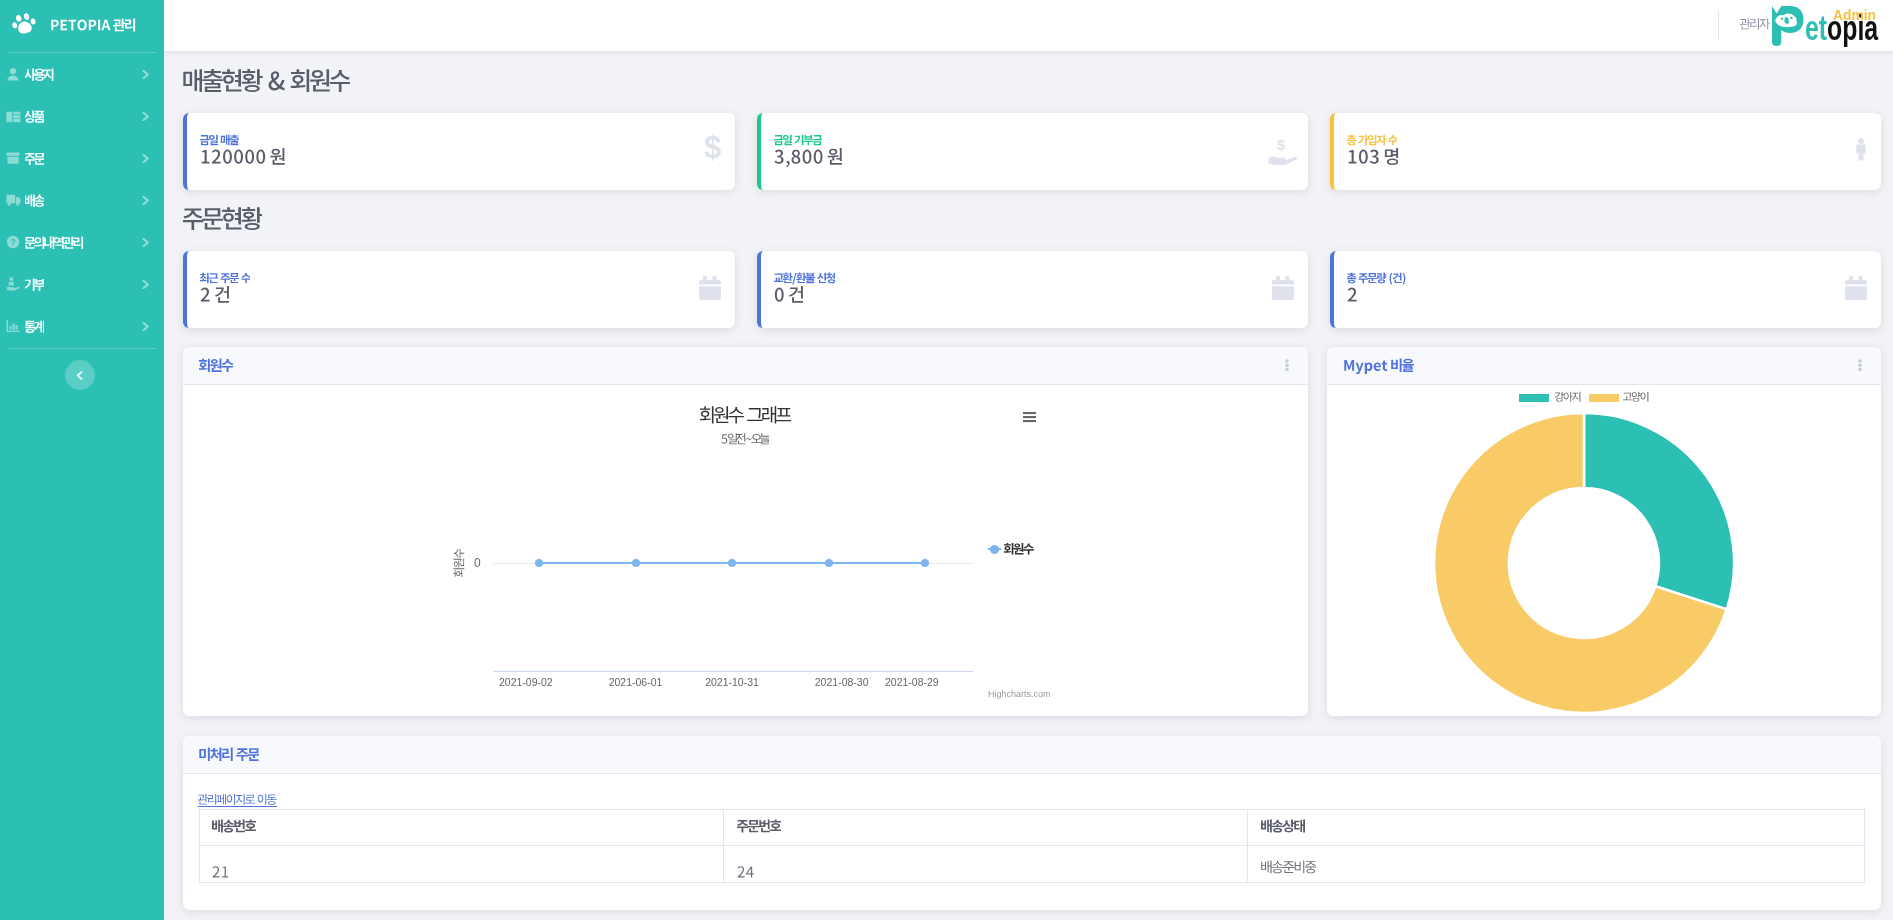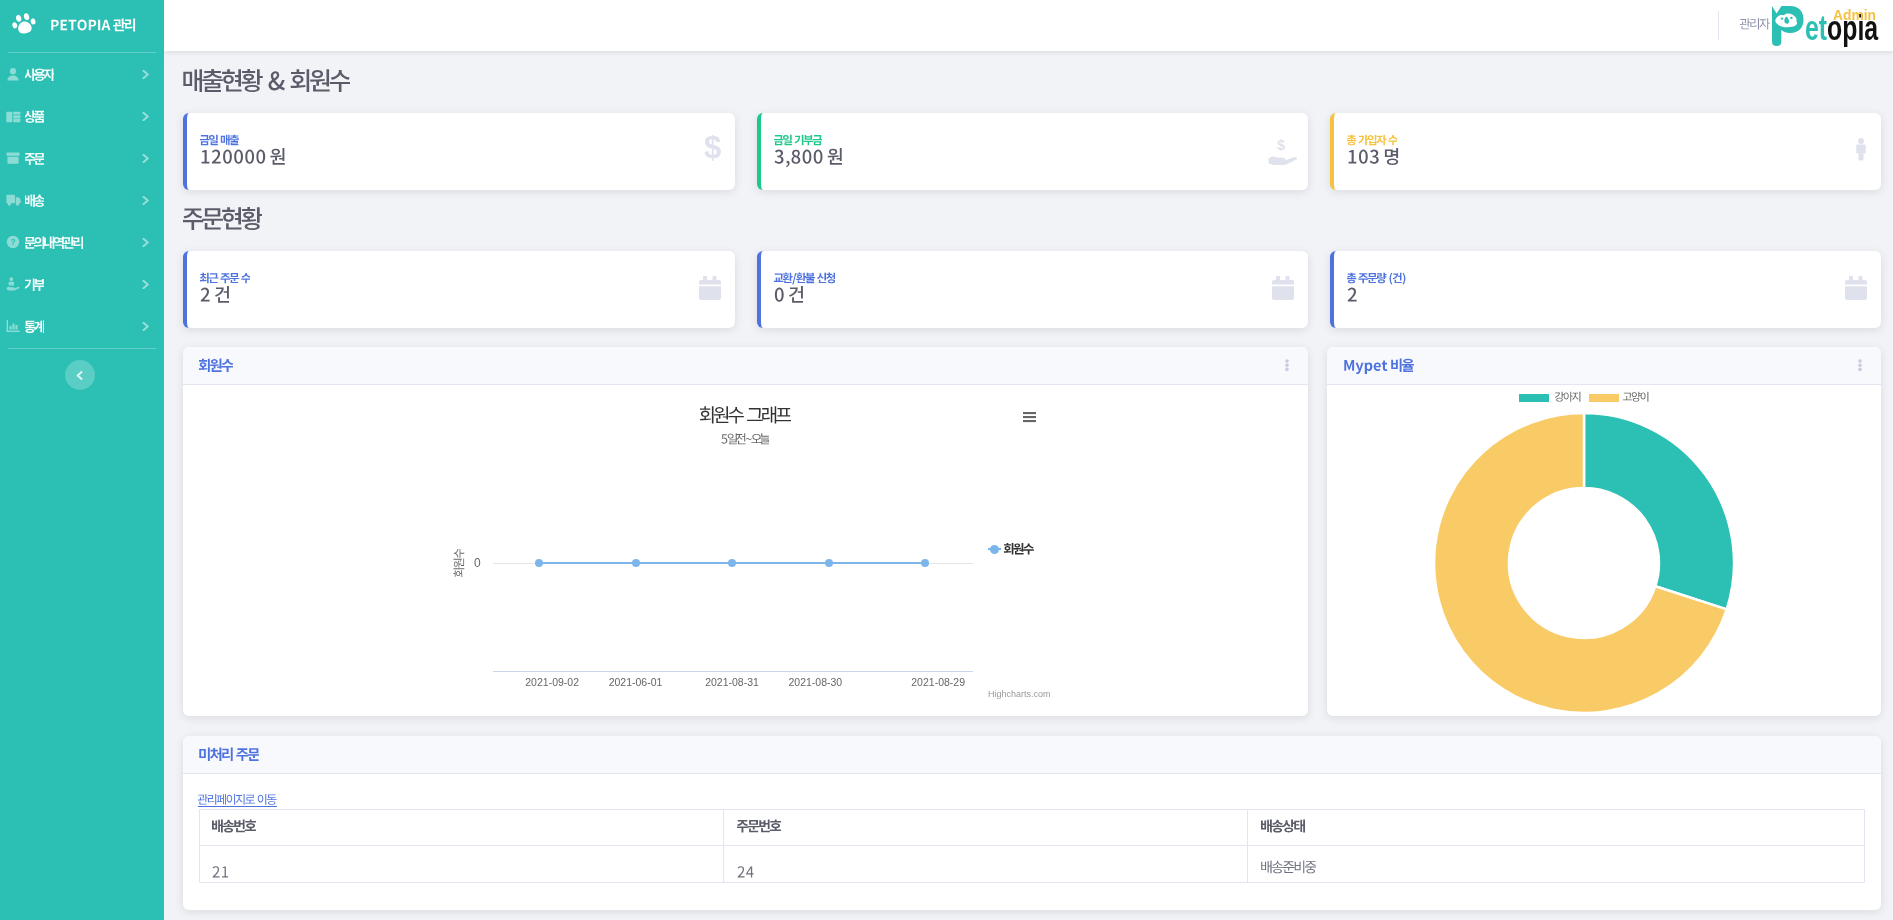--- a/index.html
+++ b/index.html
@@ -248,25 +248,25 @@
       </svg></div>
 <div class="abs" style="left:474px;top:556px;font-family:'Liberation Sans',sans-serif;font-size:12px;color:#666">0</div>
 <div class="abs" style="left:493px;top:670.5px;width:480px;height:1px;background:#ccd6eb"></div>
 <div class="abs" style="left:493px;top:562.5px;width:480px;height:1px;background:#e6e6e6"></div>
 <div class="abs" style="left:539px;top:562px;width:386px;height:2px;background:#7cb5ec"></div>
 <div class="abs" style="left:535px;top:559px;width:8px;height:8px;border-radius:50%;background:#7cb5ec"></div>
 <div class="abs" style="left:631.5px;top:559px;width:8px;height:8px;border-radius:50%;background:#7cb5ec"></div>
 <div class="abs" style="left:728px;top:559px;width:8px;height:8px;border-radius:50%;background:#7cb5ec"></div>
 <div class="abs" style="left:824.5px;top:559px;width:8px;height:8px;border-radius:50%;background:#7cb5ec"></div>
 <div class="abs" style="left:921px;top:559px;width:8px;height:8px;border-radius:50%;background:#7cb5ec"></div>
-<div class="abs" style="left:499px;top:675.8px;width:80px;text-align:right;font-family:'Liberation Sans',sans-serif;font-size:10.5px;line-height:1.2;color:#666">2021-09-02</div>
+<div class="abs" style="left:499px;top:675.8px;width:80px;text-align:left;font-family:'Liberation Sans',sans-serif;font-size:10.5px;line-height:1.2;color:#666">2021-09-02</div>
 <div class="abs" style="left:595.5px;top:675.8px;width:80px;text-align:center;font-family:'Liberation Sans',sans-serif;font-size:10.5px;line-height:1.2;color:#666">2021-06-01</div>
-<div class="abs" style="left:692px;top:675.8px;width:80px;text-align:center;font-family:'Liberation Sans',sans-serif;font-size:10.5px;line-height:1.2;color:#666">2021-08-31</div>
-<div class="abs" style="left:788.5px;top:675.8px;width:80px;text-align:left;font-family:'Liberation Sans',sans-serif;font-size:10.5px;line-height:1.2;color:#666">2021-08-30</div>
-<div class="abs" style="left:885px;top:675.8px;width:80px;text-align:right;font-family:'Liberation Sans',sans-serif;font-size:10.5px;line-height:1.2;color:#666">2021-08-29</div>
+<div class="abs" style="left:692px;top:675.8px;width:80px;text-align:center;font-family:'Liberation Sans',sans-serif;font-size:10.5px;line-height:1.2;color:#666">2021-10-31</div>
+<div class="abs" style="left:788.5px;top:675.8px;width:80px;text-align:right;font-family:'Liberation Sans',sans-serif;font-size:10.5px;line-height:1.2;color:#666">2021-08-30</div>
+<div class="abs" style="left:885px;top:675.8px;width:80px;text-align:left;font-family:'Liberation Sans',sans-serif;font-size:10.5px;line-height:1.2;color:#666">2021-08-29</div>
 <div class="abs" style="left:988px;top:548px;width:13px;height:2px;background:#7cb5ec"></div>
 <div class="abs" style="left:990px;top:544.5px;width:9px;height:9px;border-radius:50%;background:#7cb5ec"></div>
 <div style="position:absolute;top:539.0px;left:1004.0px;height:18.1px;line-height:0"><svg width="29.6" height="18.1" viewBox="0 0 29.6 18.1">
         <path transform="translate(0,14.5)" d="M2.6 -3.4H4.3V-1.6H2.6ZM7.7 -10.5H9.4V1.1H7.7ZM-0 -0.8 -0.2 -2.2Q0.8 -2.2 2 -2.2Q3.3 -2.2 4.6 -2.3Q5.9 -2.3 7.1 -2.5L7.2 -1.3Q6 -1.1 4.7 -1Q3.4 -0.9 2.2 -0.8Q1 -0.8 -0 -0.8ZM-0 -9.2H7V-7.9H-0ZM3.5 -7.4Q4.3 -7.4 5 -7.2Q5.6 -6.9 6 -6.4Q6.4 -5.9 6.4 -5.3Q6.4 -4.6 6 -4.1Q5.6 -3.6 5 -3.4Q4.3 -3.1 3.5 -3.1Q2.6 -3.1 2 -3.4Q1.3 -3.6 0.9 -4.1Q0.6 -4.6 0.6 -5.3Q0.6 -5.9 0.9 -6.4Q1.3 -6.9 2 -7.2Q2.6 -7.4 3.5 -7.4ZM3.5 -6.2Q2.9 -6.2 2.5 -5.9Q2.2 -5.7 2.2 -5.3Q2.2 -4.8 2.5 -4.6Q2.9 -4.3 3.5 -4.3Q4 -4.3 4.4 -4.6Q4.8 -4.8 4.8 -5.3Q4.8 -5.7 4.4 -5.9Q4 -6.2 3.5 -6.2ZM2.6 -10.4H4.3V-8.4H2.6Z M12.6 -4.5H14.2V-2H12.6ZM17.6 -10.5H19.3V-1.7H17.6ZM11 -0.4H19.6V0.9H11ZM11 -2.5H12.6V-0.1H11ZM9.7 -4 9.5 -5.4Q10.6 -5.4 11.8 -5.4Q13.1 -5.4 14.4 -5.5Q15.7 -5.6 16.9 -5.7L17 -4.5Q15.8 -4.3 14.5 -4.2Q13.2 -4.1 12 -4.1Q10.8 -4 9.7 -4ZM15.5 -3.8H18V-2.6H15.5ZM13.2 -10.1Q14.1 -10.1 14.8 -9.8Q15.4 -9.6 15.8 -9.1Q16.1 -8.6 16.1 -8Q16.1 -7.4 15.8 -6.9Q15.4 -6.5 14.8 -6.2Q14.1 -6 13.2 -6Q12.4 -6 11.7 -6.2Q11.1 -6.5 10.7 -6.9Q10.4 -7.4 10.4 -8Q10.4 -8.6 10.7 -9.1Q11.1 -9.6 11.7 -9.8Q12.4 -10.1 13.2 -10.1ZM13.2 -8.9Q12.7 -8.9 12.3 -8.7Q11.9 -8.4 11.9 -8Q11.9 -7.6 12.3 -7.4Q12.7 -7.2 13.2 -7.2Q13.8 -7.2 14.2 -7.4Q14.6 -7.6 14.6 -8Q14.6 -8.3 14.4 -8.5Q14.2 -8.7 13.9 -8.8Q13.7 -8.9 13.2 -8.9Z M23.8 -10.1H25.3V-9.6Q25.3 -8.9 25.1 -8.3Q24.9 -7.7 24.5 -7.2Q24.1 -6.6 23.5 -6.2Q22.9 -5.8 22.1 -5.5Q21.4 -5.2 20.5 -5L19.8 -6.4Q20.6 -6.5 21.3 -6.7Q21.9 -6.9 22.4 -7.3Q22.9 -7.6 23.2 -8Q23.5 -8.4 23.6 -8.8Q23.8 -9.2 23.8 -9.6ZM24.1 -10.1H25.6V-9.6Q25.6 -9.2 25.7 -8.8Q25.9 -8.4 26.2 -8Q26.5 -7.6 27 -7.3Q27.5 -6.9 28.1 -6.7Q28.8 -6.5 29.6 -6.4L28.9 -5Q28 -5.2 27.2 -5.5Q26.5 -5.8 25.9 -6.2Q25.3 -6.6 24.9 -7.2Q24.5 -7.7 24.3 -8.3Q24.1 -8.9 24.1 -9.6ZM23.8 -3.1H25.5V1.1H23.8ZM19.4 -4.2H29.9V-2.8H19.4Z" fill="#333333"></path>
       </svg></div>
 <div class="abs" style="left:988px;top:689px;font-family:'Liberation Sans',sans-serif;font-size:9px;color:#999">Highcharts.com</div>
 <div class="card" style="left:1327px;top:347px;width:554px;height:369px"></div>
 <div class="abs" style="left:1327px;top:347px;width:554px;height:38px;background:#f8f9fc;border-bottom:1px solid #e3e6f0;border-radius:6px 6px 0 0"></div>
 <div style="position:absolute;top:354.3px;left:1343.0px;height:21.0px;line-height:0"><svg width="70.8" height="21.0" viewBox="0 0 70.8 21.0">
         <path transform="translate(0,16.8)" d="M1.3 0V-10.7H3.7L5.5 -5.7Q5.7 -5.2 5.9 -4.7Q6 -4.2 6.2 -3.7H6.2Q6.4 -4.2 6.6 -4.7Q6.7 -5.2 6.9 -5.7L8.7 -10.7H11.1V0H9.1V-4.5Q9.1 -5 9.1 -5.6Q9.2 -6.2 9.3 -6.9Q9.3 -7.5 9.4 -8H9.3L8.4 -5.5L6.8 -1H5.6L3.9 -5.5L3 -8H3Q3 -7.5 3.1 -6.9Q3.1 -6.2 3.2 -5.6Q3.2 -5 3.2 -4.5V0Z M14.2 3.2Q13.9 3.2 13.6 3.2Q13.3 3.2 13.1 3.1L13.5 1.5Q13.6 1.5 13.8 1.5Q13.9 1.6 14.1 1.6Q14.7 1.6 15.1 1.2Q15.4 0.9 15.6 0.3L15.7 -0.2L12.6 -8.1H14.7L16 -4.4Q16.2 -3.8 16.4 -3.2Q16.5 -2.6 16.7 -2.1H16.8Q16.9 -2.6 17 -3.2Q17.2 -3.8 17.3 -4.4L18.5 -8.1H20.5L17.6 0.2Q17.3 1.2 16.8 1.9Q16.4 2.6 15.8 2.9Q15.1 3.2 14.2 3.2Z M21.8 3.1V-8.1H23.6L23.7 -7.3H23.8Q24.3 -7.7 24.9 -8Q25.5 -8.3 26.2 -8.3Q27.2 -8.3 27.9 -7.8Q28.6 -7.3 29 -6.4Q29.4 -5.5 29.4 -4.2Q29.4 -2.8 28.9 -1.8Q28.4 -0.8 27.6 -0.3Q26.8 0.2 25.9 0.2Q25.4 0.2 24.9 -0Q24.4 -0.3 23.9 -0.7L24 0.6V3.1ZM25.4 -1.6Q25.9 -1.6 26.3 -1.8Q26.7 -2.1 26.9 -2.7Q27.2 -3.3 27.2 -4.2Q27.2 -4.9 27 -5.5Q26.8 -6 26.5 -6.3Q26.1 -6.6 25.6 -6.6Q25.2 -6.6 24.8 -6.4Q24.4 -6.2 24 -5.7V-2.2Q24.4 -1.8 24.7 -1.7Q25.1 -1.6 25.4 -1.6Z M34.7 0.2Q33.6 0.2 32.7 -0.3Q31.8 -0.8 31.2 -1.8Q30.7 -2.7 30.7 -4.1Q30.7 -5 31 -5.8Q31.3 -6.6 31.8 -7.2Q32.4 -7.7 33.1 -8Q33.7 -8.3 34.5 -8.3Q35.6 -8.3 36.3 -7.8Q37.1 -7.3 37.5 -6.4Q37.8 -5.6 37.8 -4.4Q37.8 -4.1 37.8 -3.9Q37.8 -3.6 37.7 -3.5H32.7Q32.8 -2.8 33.1 -2.3Q33.4 -1.9 33.9 -1.7Q34.4 -1.5 35 -1.5Q35.5 -1.5 35.9 -1.6Q36.4 -1.7 36.8 -2L37.5 -0.7Q36.9 -0.3 36.2 -0Q35.5 0.2 34.7 0.2ZM32.7 -4.9H36Q36 -5.7 35.6 -6.2Q35.3 -6.7 34.5 -6.7Q34.1 -6.7 33.7 -6.5Q33.3 -6.3 33 -5.9Q32.8 -5.5 32.7 -4.9Z M42.6 0.2Q41.6 0.2 41 -0.2Q40.4 -0.6 40.2 -1.2Q39.9 -1.9 39.9 -2.8V-6.4H38.8V-8L40 -8.1L40.3 -10.3H42V-8.1H44V-6.4H42V-2.8Q42 -2.1 42.3 -1.8Q42.6 -1.5 43.1 -1.5Q43.3 -1.5 43.6 -1.5Q43.8 -1.6 43.9 -1.7L44.3 -0.1Q44 0 43.5 0.1Q43.1 0.2 42.6 0.2Z M56.7 -12.2H58.6V1.3H56.7ZM48.2 -11.1H50.1V-7.8H52.9V-11.1H54.8V-1.8H48.2ZM50.1 -6.3V-3.4H52.9V-6.3Z M62 -6.2H63.9V-3.6H62ZM66.2 -6.2H68.1V-3.6H66.2ZM65 -12Q67.3 -12 68.6 -11.4Q69.9 -10.8 69.9 -9.7Q69.9 -8.6 68.6 -8Q67.3 -7.4 65 -7.4Q62.7 -7.4 61.4 -8Q60.2 -8.6 60.2 -9.7Q60.2 -10.8 61.4 -11.4Q62.7 -12 65 -12ZM65 -10.6Q64.1 -10.6 63.4 -10.5Q62.8 -10.4 62.5 -10.2Q62.2 -10 62.2 -9.7Q62.2 -9.4 62.5 -9.2Q62.8 -9 63.4 -8.9Q64.1 -8.9 65 -8.9Q66 -8.9 66.6 -8.9Q67.3 -9 67.6 -9.2Q67.9 -9.4 67.9 -9.7Q67.9 -10 67.6 -10.2Q67.3 -10.4 66.6 -10.5Q66 -10.6 65 -10.6ZM58.9 -6.9H71.1V-5.4H58.9ZM60.3 -4.5H69.6V-1H62.3V0.2H60.3V-2.4H67.7V-3H60.3ZM60.3 -0.3H70V1.2H60.3Z" fill="#4e73df"></path>

